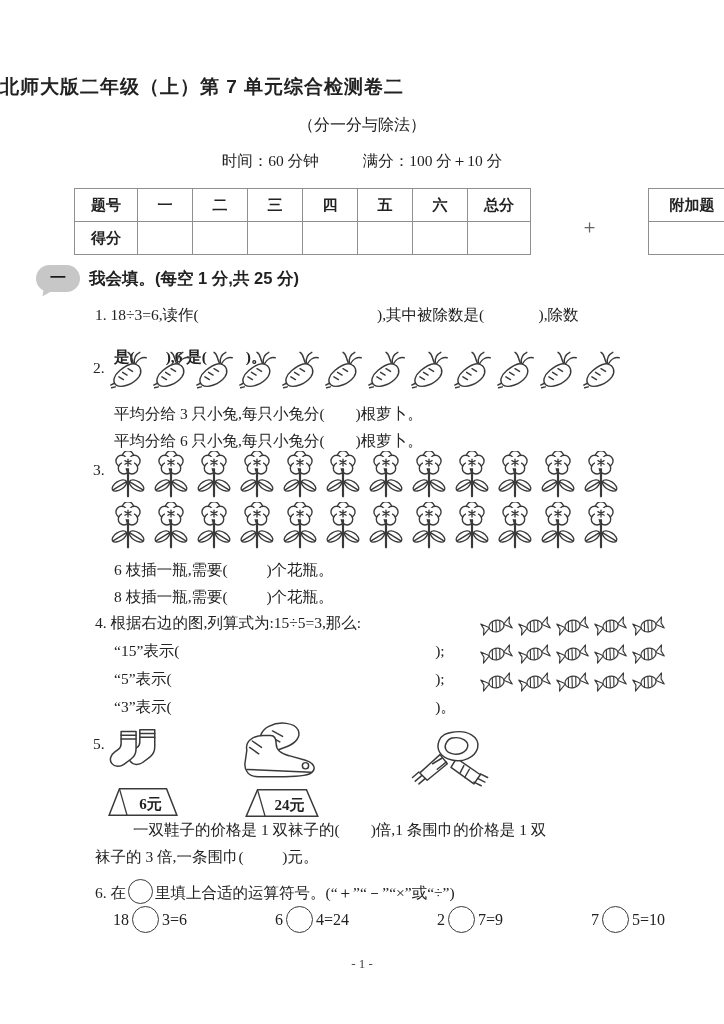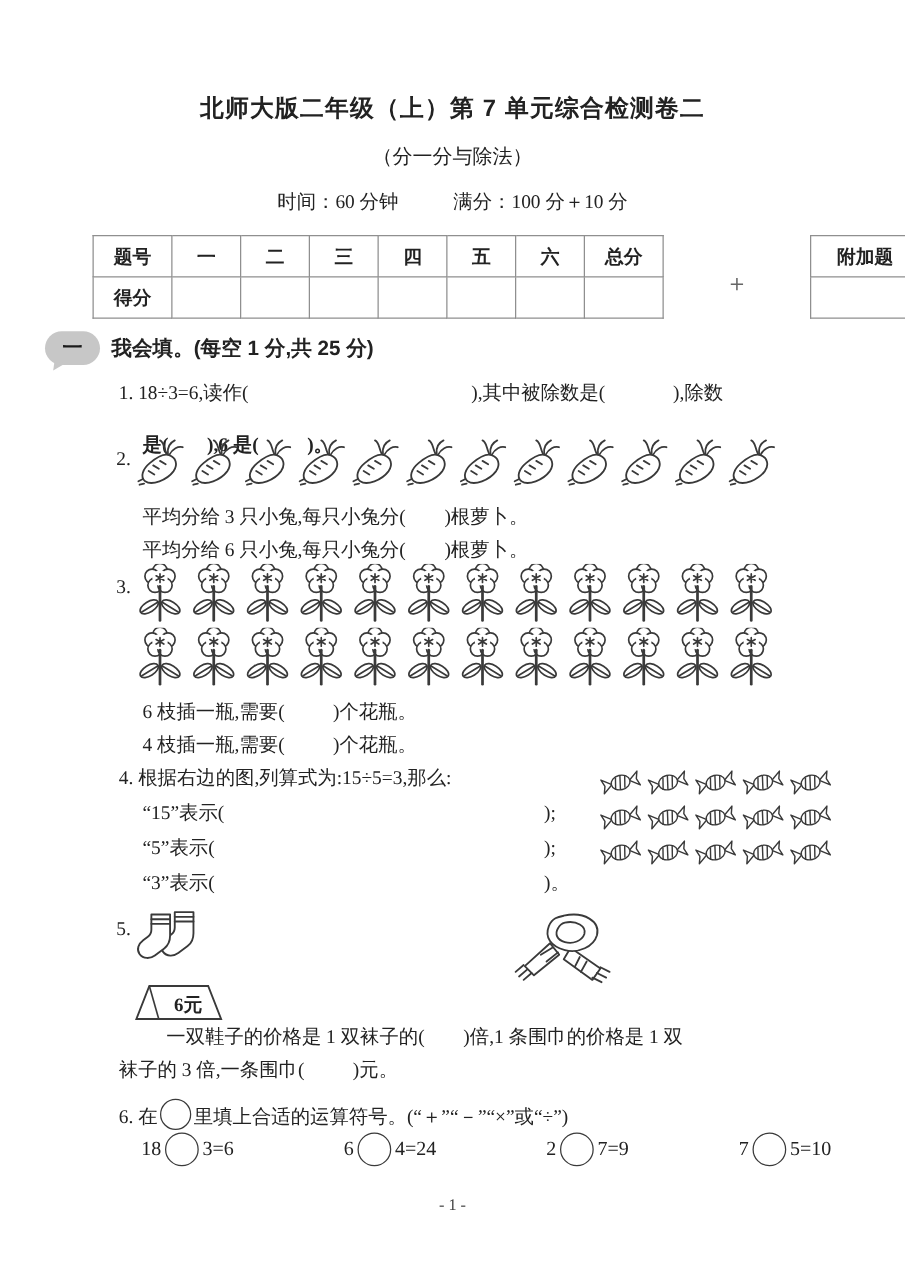--- a/index.html
+++ b/index.html
@@ -5,21 +5,21 @@
   html,body { margin:0; padding:0; background:#ffffff; }
   .page {
     position:relative; width:724px; height:1024px; margin:0 auto;
     background:#ffffff; color:#222;
     font-family:"Liberation Serif", serif;
     overflow:hidden;
   }
   
   .title {
     position:absolute; top:74px; left:0; width:100%;
-    text-align:center; font-family:"Liberation Sans", sans-serif;
+    text-align:left; font-family:"Liberation Sans", sans-serif;
     font-weight:bold; font-size:19px; letter-spacing:1px;
   }
   .subtitle {
     position:absolute; top:115px; left:0; width:100%;
     text-align:center; font-size:16px;
   }
   .meta {
     position:absolute; top:151px; left:0; width:100%;
     text-align:center; font-size:15.5px;
   }
@@ -338,21 +338,21 @@
         <use href="#sym-flower"></use>
       </svg>
       <svg class="ic ic-flower">
         <use href="#sym-flower"></use>
       </svg>
       <svg class="ic ic-flower">
         <use href="#sym-flower"></use>
       </svg>
     </div>
   <div class="line" style="top:560px; left:114px;">6 枝插一瓶,需要(          )个花瓶。</div>
-  <div class="line" style="top:587px; left:114px;">4 枝插一瓶,需要(          )个花瓶。</div>
+  <div class="line" style="top:587px; left:114px;">8 枝插一瓶,需要(          )个花瓶。</div>
 
   <div class="line" style="top:613px; left:95px;">4. 根据右边的图,列算式为:15÷5=3,那么:</div>
   <div class="icon-row candies">
       <svg class="ic ic-candy">
         <use href="#sym-candy"></use>
       </svg>
       <svg class="ic ic-candy">
         <use href="#sym-candy"></use>
       </svg>
       <svg class="ic ic-candy">
@@ -401,20 +401,30 @@
 
   <div class="line" style="top:734px; left:93px;">5.</div>
   <div class="goods" style="top:726px; left:99px; width:88px;">
     <svg class="ic" width="76" height="58">
         <use href="#sym-socks"></use>
       </svg>
     <svg class="tag" width="76" height="32" viewBox="0 0 76 34">
       <polygon points="13,3 63,3 74,31 2,31" fill="#fff" stroke="#3a3a3a" stroke-width="1.6"></polygon>
       <path d="M13 3 L21 31" fill="none" stroke="#3a3a3a" stroke-width="1.4"></path>
       <text x="46" y="24" text-anchor="middle">6元</text>
+    </svg>
+  </div>
+  <div class="goods" style="top:719px; left:226px; width:112px;">
+    <svg class="ic" width="104" height="66">
+        <use href="#sym-shoes"></use>
+      </svg>
+    <svg class="tag" width="80" height="32" viewBox="0 0 80 34">
+      <polygon points="14,3 66,3 78,31 2,31" fill="#fff" stroke="#3a3a3a" stroke-width="1.6"></polygon>
+      <path d="M14 3 L22 31" fill="none" stroke="#3a3a3a" stroke-width="1.4"></path>
+      <text x="48" y="24" text-anchor="middle">24元</text>
     </svg>
   </div>
   <div class="goods" style="top:727px; left:407px;">
     <svg class="ic" width="88" height="68">
         <use href="#sym-scarf"></use>
       </svg>
   </div>
   <div class="line" style="top:820px; left:133px;">一双鞋子的价格是 1 双袜子的(        )倍,1 条围巾的价格是 1 双</div>
   <div class="line" style="top:847px; left:95px;">袜子的 3 倍,一条围巾(          )元。</div>
 

